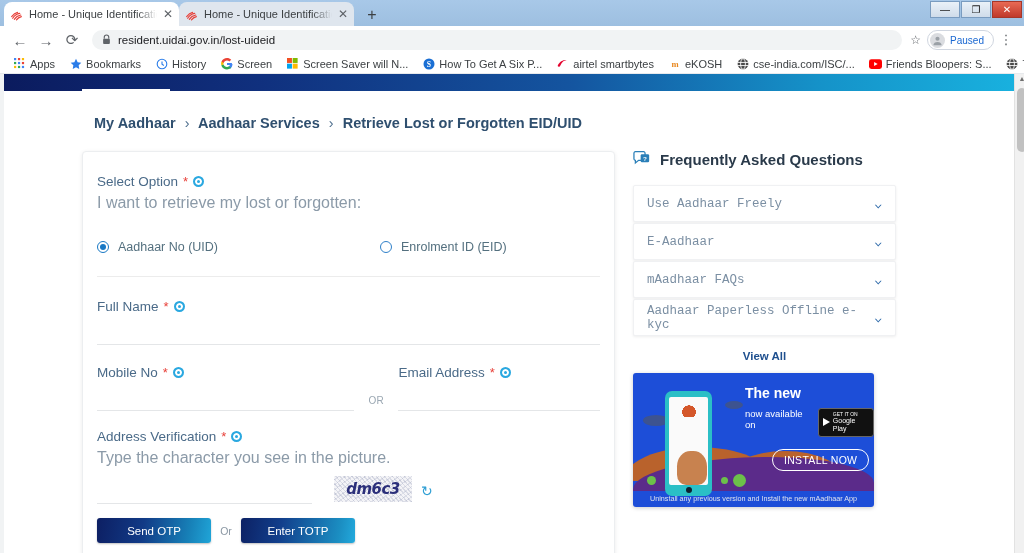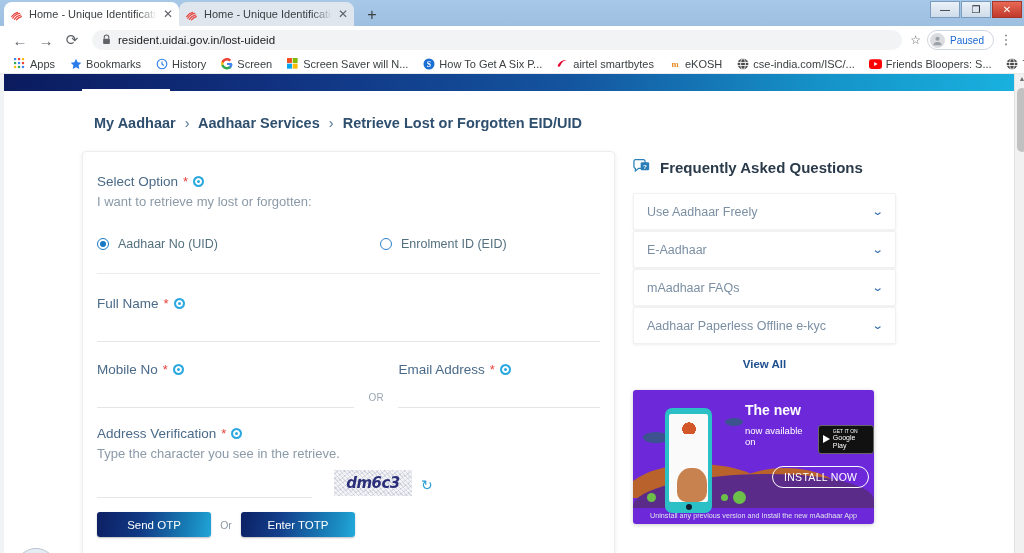--- a/index.html
+++ b/index.html
@@ -122,21 +122,21 @@
   .flabel {
     font-size:13.5px; color:#4a6a88; display:flex; align-items:center; gap:5px;
   }
   .req { color:#e8413a; font-size:13px; }
   .infoicon {
     width:11px; height:11px; border-radius:50%;
     background:#2aa8e0; border:2.5px solid #2aa8e0;
     box-shadow: inset 0 0 0 2px #ffffff;
     display:inline-block;
   }
-  .hint { font-size:13px; color:#8b9aa8; margin-top:5px; }
+  .hint { font-size:16px; color:#8b9aa8; margin-top:5px; }
 
   .radiorow { display:flex; margin-top:28px; }
   .radio-opt { display:flex; align-items:center; gap:9px; font-size:12.5px; color:#54707f; }
   .radio-opt:first-child { width: 283px; }
   .rad {
     width:12px; height:12px; border-radius:50%; border:1.5px solid #1878c4;
     display:flex; align-items:center; justify-content:center; flex:none;
   }
   .rad.on::after { content:""; width:6px; height:6px; border-radius:50%; background:#1878c4; }
   .rad.off { border-color:#2f80c9; }
@@ -176,36 +176,36 @@
   .btn.totp {
     width:114px;
     background: linear-gradient(100deg,#0c2164 0%, #123f8c 35%, #1b8ec2 85%, #23aadd 100%);
   }
   .orbtn { width:30px; text-align:center; font-size:10.5px; color:#8a97a3; }
 
   
   .rail { width: 263px; }
   .faqhead {
     display:flex; align-items:center; gap:9px;
-    font-size:15px; font-weight:bold; color:#2a3a4a; margin-top:8px;
+    font-size:15px; font-weight:bold; color:#2a3a4a; 
   }
   .faqicon { width:18px; height:17px; flex:none; }
-  .faqlist { margin-top:17px; }
+  .faqlist { margin-top:17px;font-family:Liberation Mono, monospace; }
   .faqitem {
     height:37px; background:#fff; border:1px solid #f0f1f3;
     box-shadow:0 1px 3px rgba(0,0,0,.07); border-radius:2px;
     display:flex; align-items:center; justify-content:space-between;
     padding:0 13px; margin-bottom:1px; font-size:12.5px; color:#7b8fa3;
   }
   .chev { color:#2a67a8; font-size:11px; transform:scaleX(1.35); }
   .viewall { text-align:center; font-size:11.5px; font-weight:bold; color:#1e4f8e; margin-top:14px; }
 
   .banner {
-    margin-top:20px; width:241px; height:134px; border-radius:3px; overflow:hidden;
-    position:relative; background:#6d28d9; box-shadow:0 1px 4px rgba(0,0,0,.2);
+    margin-top:11px; width:241px; height:134px; border-radius:3px; overflow:hidden;
+    position:relative; background:#1d4ed8; box-shadow:0 1px 4px rgba(0,0,0,.2);
   }
   .bn-text { position:absolute; left:112px; top:12px; color:#fff; }
   .bn-l1 { font-size:14px; font-weight:bold; }
   .bn-l2 { font-size:17px; font-weight:bold; margin-top:1px; }
   .bn-l2 small { font-size:11px; font-weight:bold; }
   .bn-l3 { font-size:9.5px; margin-top:7px; display:flex; align-items:flex-start; gap:5px;}
   .gplay {
     background:#111; border:1px solid #666; border-radius:3px; padding:2px 4px;
     font-size:5px; line-height:1.2; display:flex; align-items:center; gap:3px; color:#fff;
   }
@@ -495,21 +495,21 @@
               <div class="inputline"></div>
             </div>
           </div>
 
           <div class="captcha-block">
             <div class="flabel">
               <span>Address Verification</span>
               <span class="req">*</span>
               <span class="infoicon"></span>
             </div>
-            <div class="hint">Type the character you see in the retrieve.</div>
+            <div class="hint">Type the character you see in the picture.</div>
             <div class="captcha-row">
               <div class="captcha-input"></div>
               <div class="captcha-img">dm6c3</div>
               <div class="refresh">↻</div>
             </div>
           </div>
 
           <div class="btnrow">
             <div class="btn">Send OTP</div>
             <div class="orbtn">Or</div>

